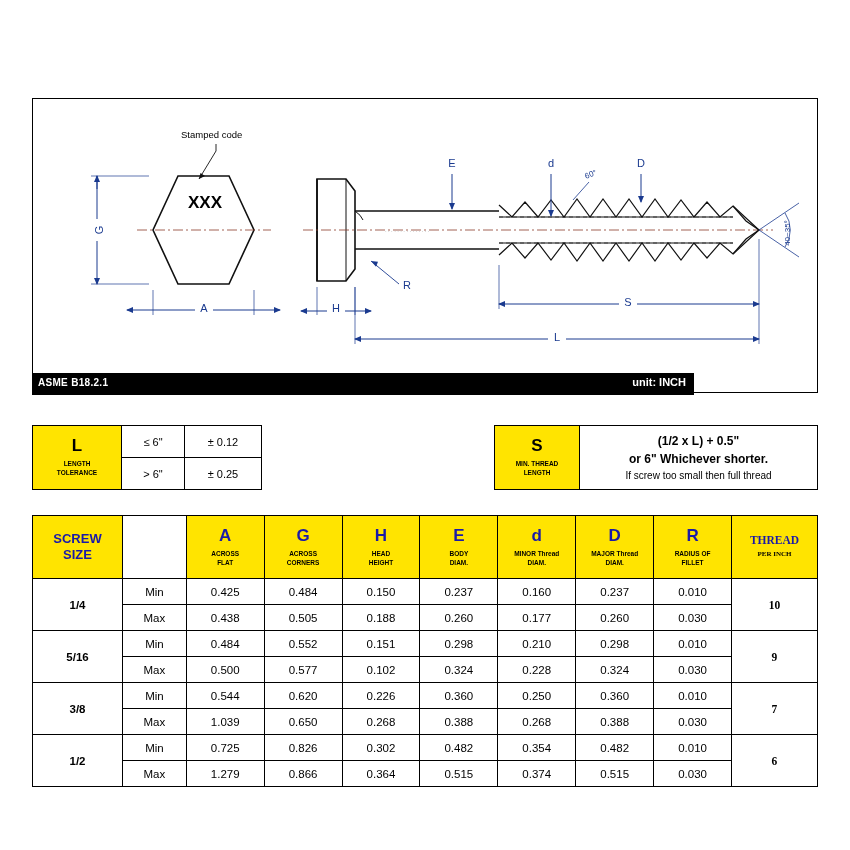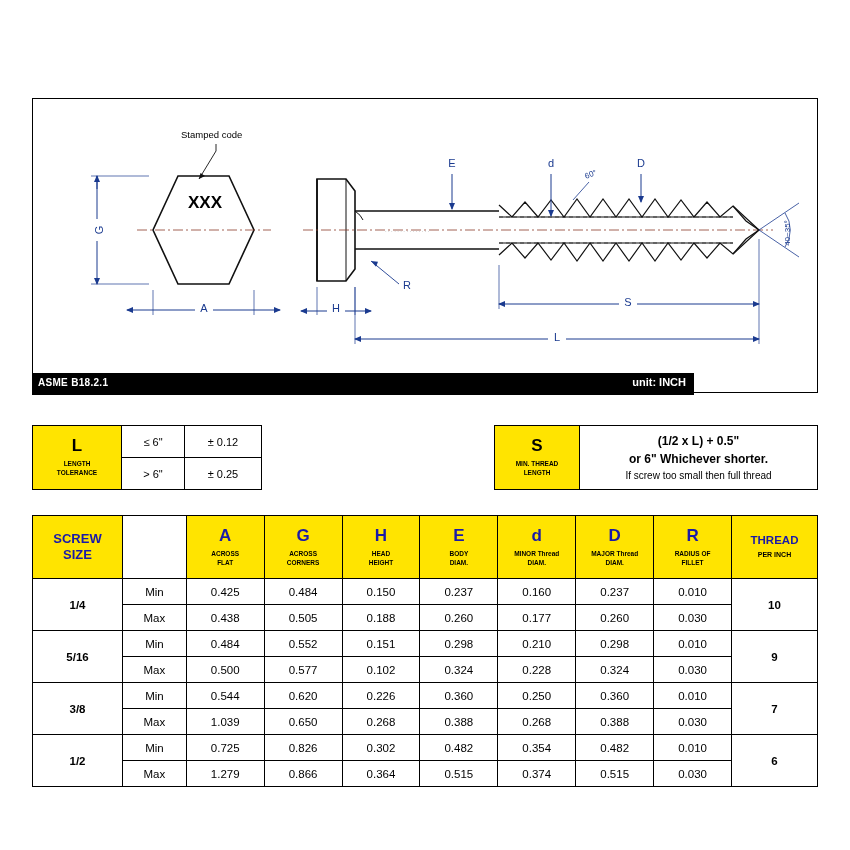--- a/index.html
+++ b/index.html
@@ -71,21 +71,21 @@
   #spec-table thead th{height:62px;}
   .hd-yellow{background:#ffe400;}
   .hd-letter{font-size:17px;font-weight:bold;color:#1a1aa8;line-height:1.1;}
   .hd-sub{font-size:6.5px;font-weight:bold;color:#000;line-height:1.4;margin-top:3px;}
   .hd-screw{font-size:13px;font-weight:bold;color:#1a1aa8;line-height:1.25;}
   .hd-thread{font-size:13px;font-weight:bold;color:#1a1aa8;line-height:1.15;}
   .hd-thread .hd-sub{font-size:7px;}
   .c-size{width:88px;font-size:15px;font-weight:bold;}
   .c-mm{width:62px;font-size:10.5px;}
   .c-val{width:76px;}
-  .c-thread{width:84px;font-size:15px;font-weight:bold;}
+  .c-thread{width:84px;font-size:15px;font-weight:bold;font-family:Liberation Serif, serif;}
   #spec-table tbody tr{height:26px;}
   .blank-head{width:62px;}
 </style>
 </head>
 <body>
 
 <div id="drawing-panel">
   <svg id="drawing-svg" width="786" height="295" viewBox="0 0 786 295">
     <defs>
       <marker id="ar" markerWidth="7" markerHeight="7" refX="6" refY="3" orient="auto">

